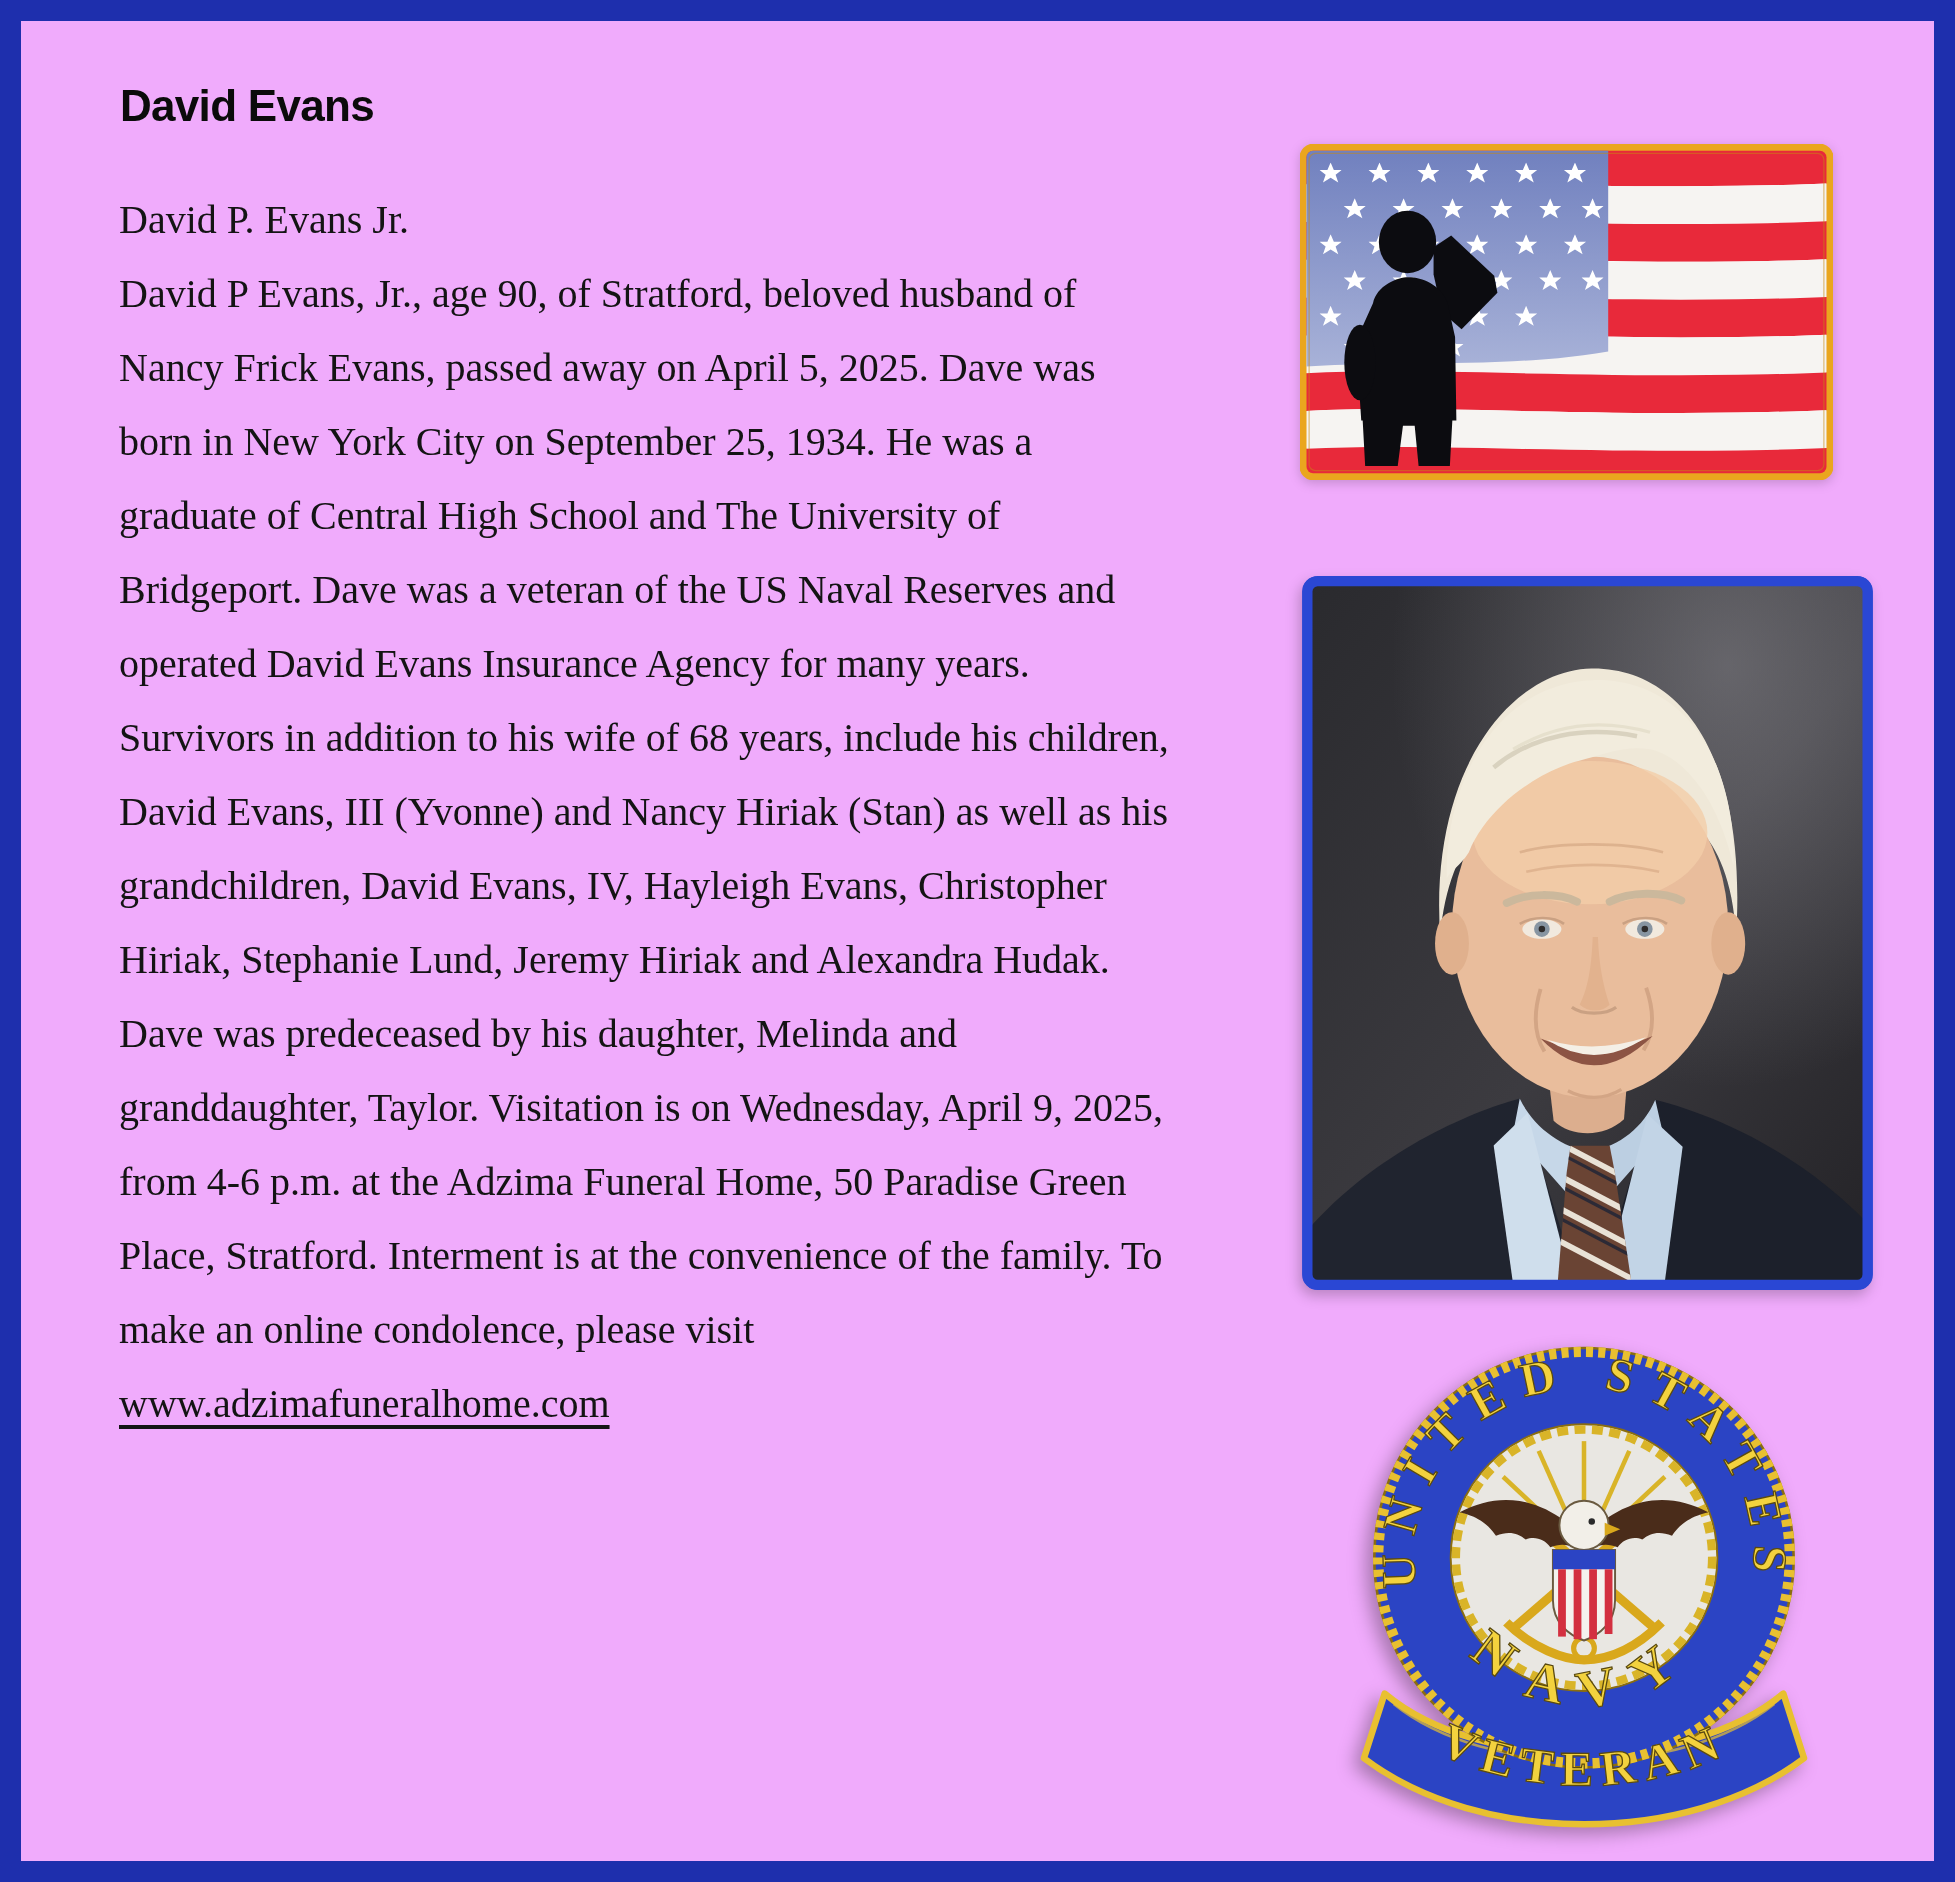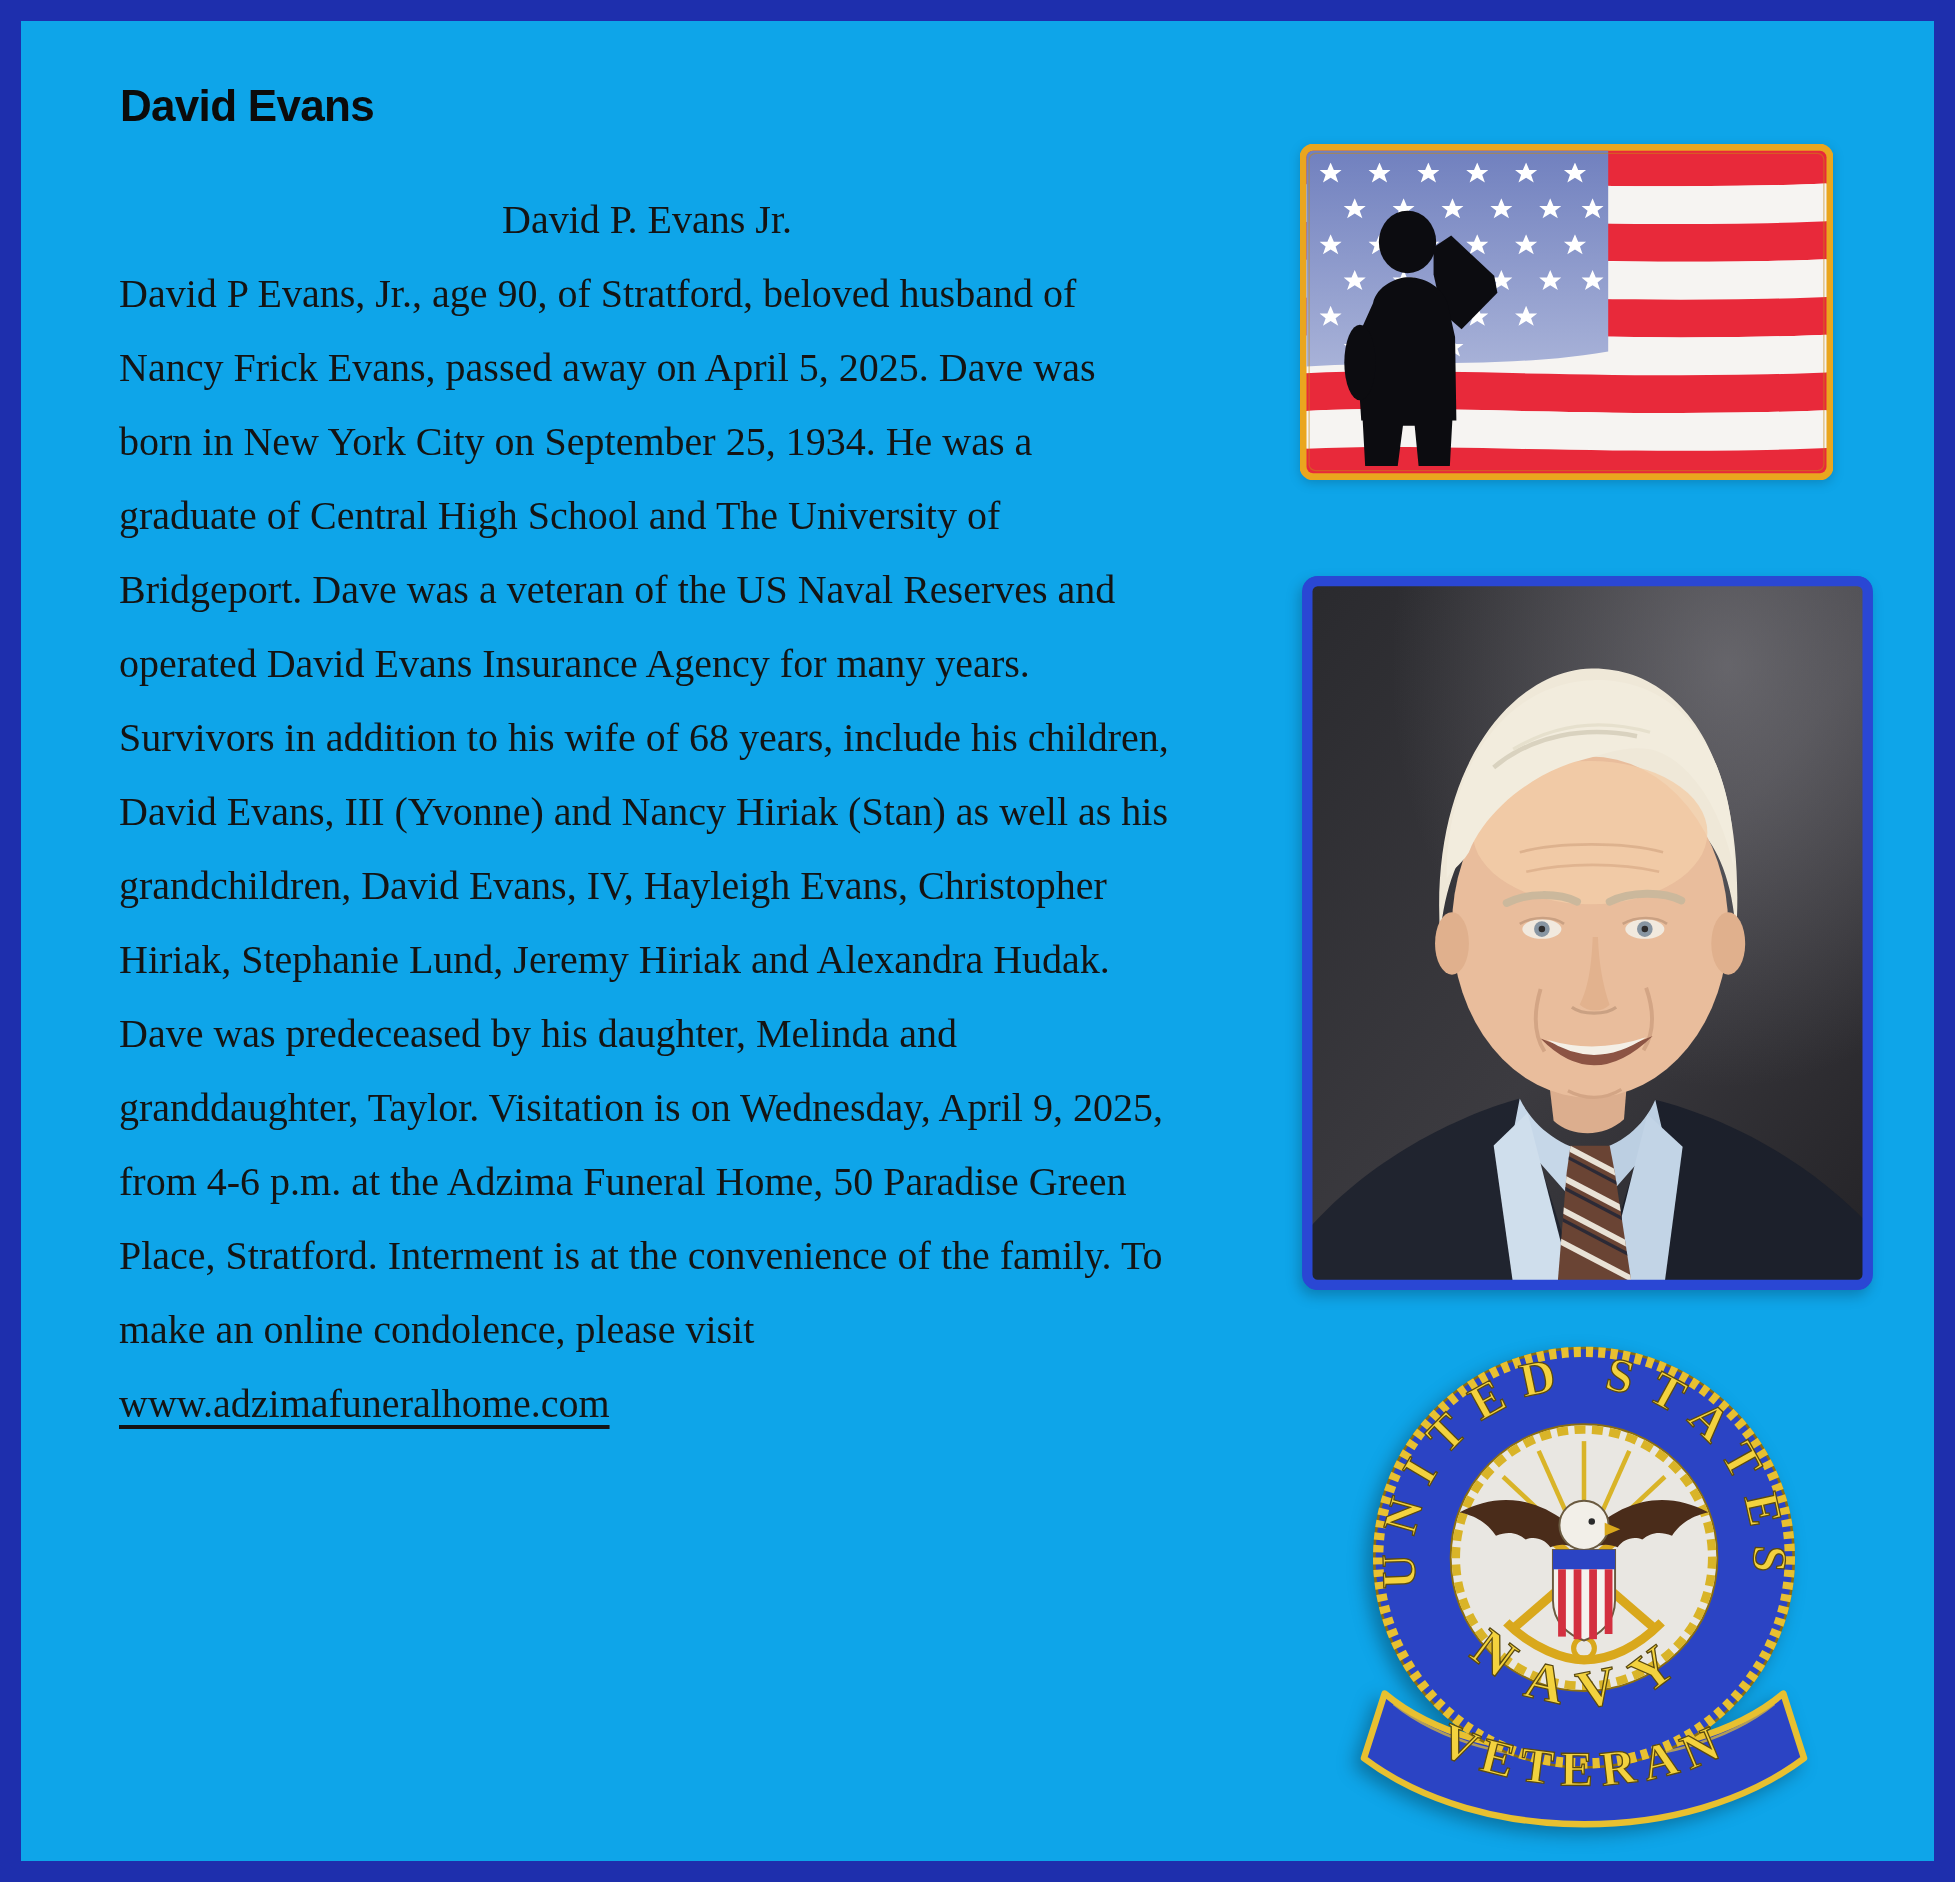--- a/index.html
+++ b/index.html
@@ -4,21 +4,21 @@
 <style>
   html,body{margin:0;padding:0;}
   body{
     width:1955px;height:1882px;
     background:#ffffff;
     font-family:"Liberation Serif", serif;
     position:relative;
   }
   .page{
     position:absolute;inset:0;
-    background:#0ea5e9;
+    background:#f0abfc;
     border:21.5px solid #1e2fad;
     box-sizing:border-box;
   }
   .title{
     position:absolute;
     left:99px;top:60px;
     font-family:"Liberation Sans", sans-serif;
     font-weight:800;
     font-size:44px;
     letter-spacing:-0.7px;
@@ -26,21 +26,21 @@
   }
   .obit-text{
     position:absolute;
     left:98px;top:162px;
     width:1056px;
     font-size:40px;
     line-height:74px;
     color:#141414;
     text-align:left;
   }
-  .obit-subtitle{display:block;text-align:center;}
+  .obit-subtitle{display:block;}
   .obit-link{
     color:#141414;
     text-decoration-thickness:3.9px;
     text-underline-offset:7.8px;
   }
   .flag-box{
     position:absolute;
     left:1279px;top:123px;
     width:533px;height:336px;
     filter:drop-shadow(0 3.9px 5.2px rgba(0,0,0,0.18));

